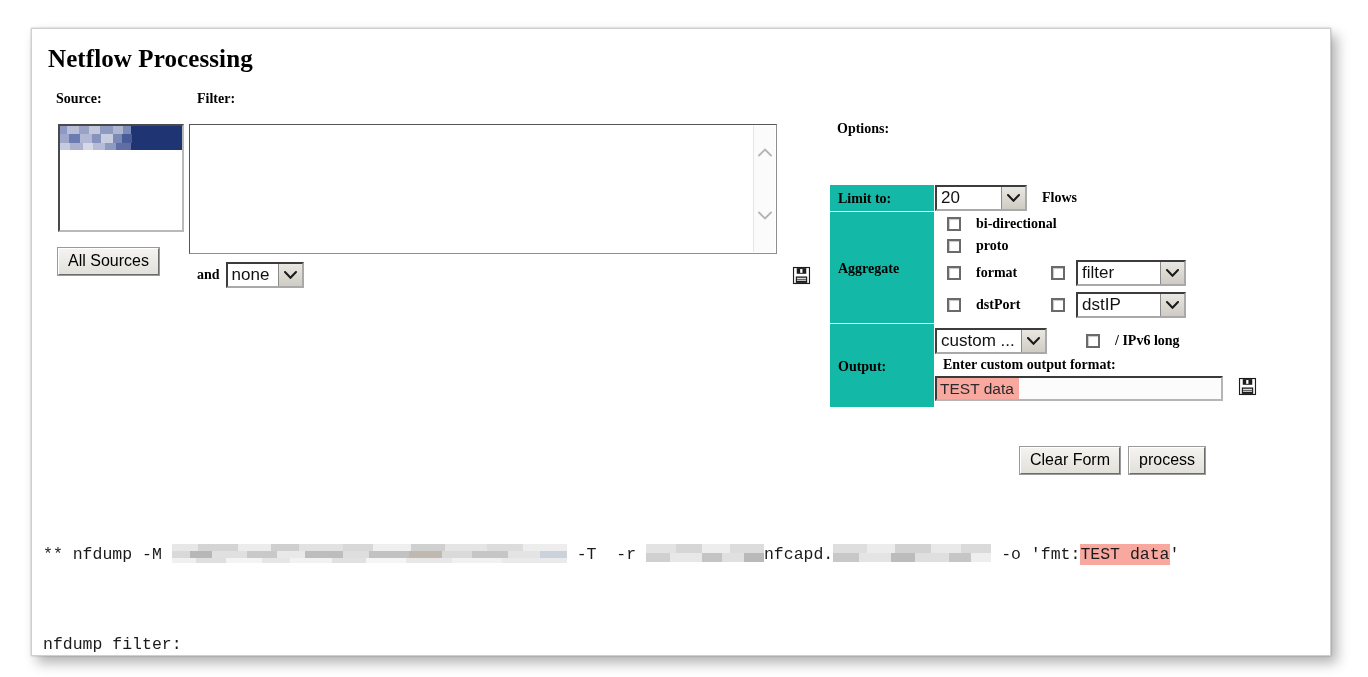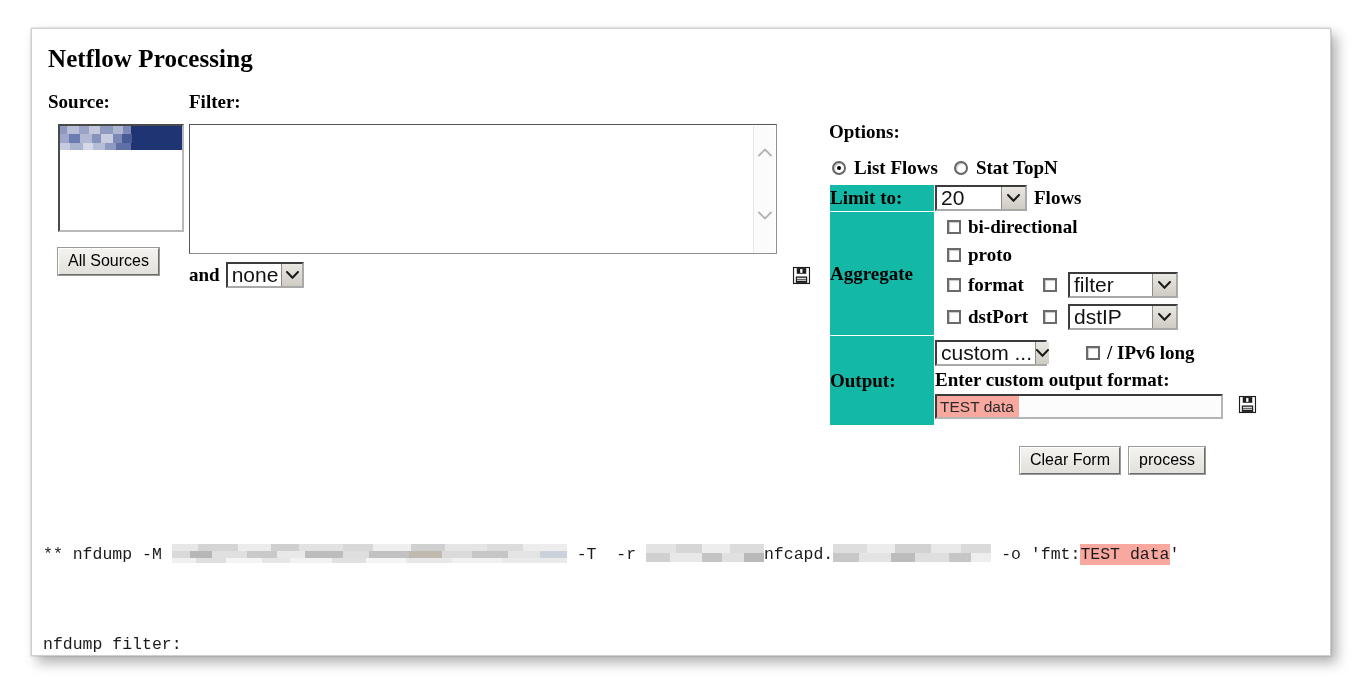--- a/index.html
+++ b/index.html
@@ -26,22 +26,23 @@
   
   .title{
     position:absolute; left:16px; top:16px;
     font-family:"Liberation Serif", serif;
     font-weight:bold; font-size:25px; color:#000;
     letter-spacing:0.1px;
   }
 
   .lbl{
     font-family:"Liberation Serif", serif;
-    font-weight:bold; font-size:19px; color:#000;
+    font-weight:bold; font-size:14px; color:#000;
     white-space:nowrap;
+    margin-left:8px;
   }
 
   .sec-label{ position:absolute; }
 
   
   .src-list{
     position:absolute; left:26px; top:95px;
     width:126px; height:108px;
     background:#ffffff;
     border:2px solid #000;
@@ -100,21 +101,21 @@
   .chev-up{ top:22px; }
   .chev-dn{ top:85px; }
 
   .and-row{
     position:absolute; left:157px; top:233px;
     display:flex; align-items:center; gap:6px;
   }
   .sel{
     position:relative;
     font-family:"Liberation Sans", sans-serif;
-    font-size:21px; color:#111;
+    font-size:17px; color:#111;
     background:#ffffff;
     border:2px solid #3c3c3c;
     border-right-color:#a9a9a9; border-bottom-color:#a9a9a9;
     height:26px;
     display:inline-flex; align-items:center;
     padding:0 0 0 4px;
     cursor:pointer;
     white-space:nowrap;
   }
   .sel .selval{ padding-right:3px; line-height:22px; }
@@ -303,26 +304,20 @@
       <rect x="5" y="2.2" width="10" height="6" fill="#1c1c1c"></rect>
       <rect x="8.6" y="3.2" width="2.4" height="4" fill="#ffffff"></rect>
       <rect x="4" y="11" width="12" height="6.8" fill="#1c1c1c"></rect>
       <rect x="5.2" y="12.4" width="9.6" height="1.1" fill="#ffffff"></rect>
       <rect x="5.2" y="14.4" width="9.6" height="1.1" fill="#ffffff"></rect>
     </svg>
   </span>
 
   <div class="lbl sec-label options-label">Options:</div>
 
-  <div class="radios">
-    <span class="radio on"></span>
-    <span class="lbl">List Flows</span>
-    <span class="radio" style="margin-left:8px;"></span>
-    <span class="lbl">Stat TopN</span>
-  </div>
 
   <table class="opt">
     <tbody>
         <tr>
       <td class="rowlab">
         <span class="lbl">Limit to:</span>
       </td>
       <td class="rowval">
         <div class="inline">
           <span class="sel fixw" style="width:92px;">

